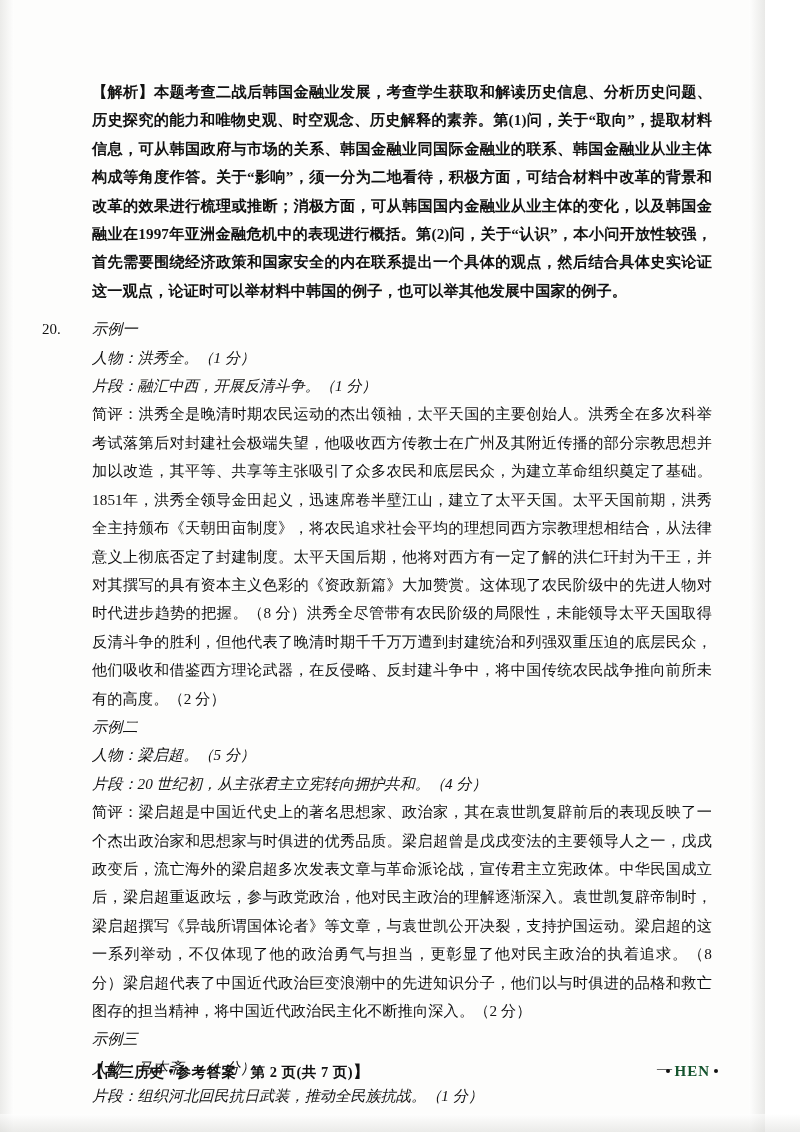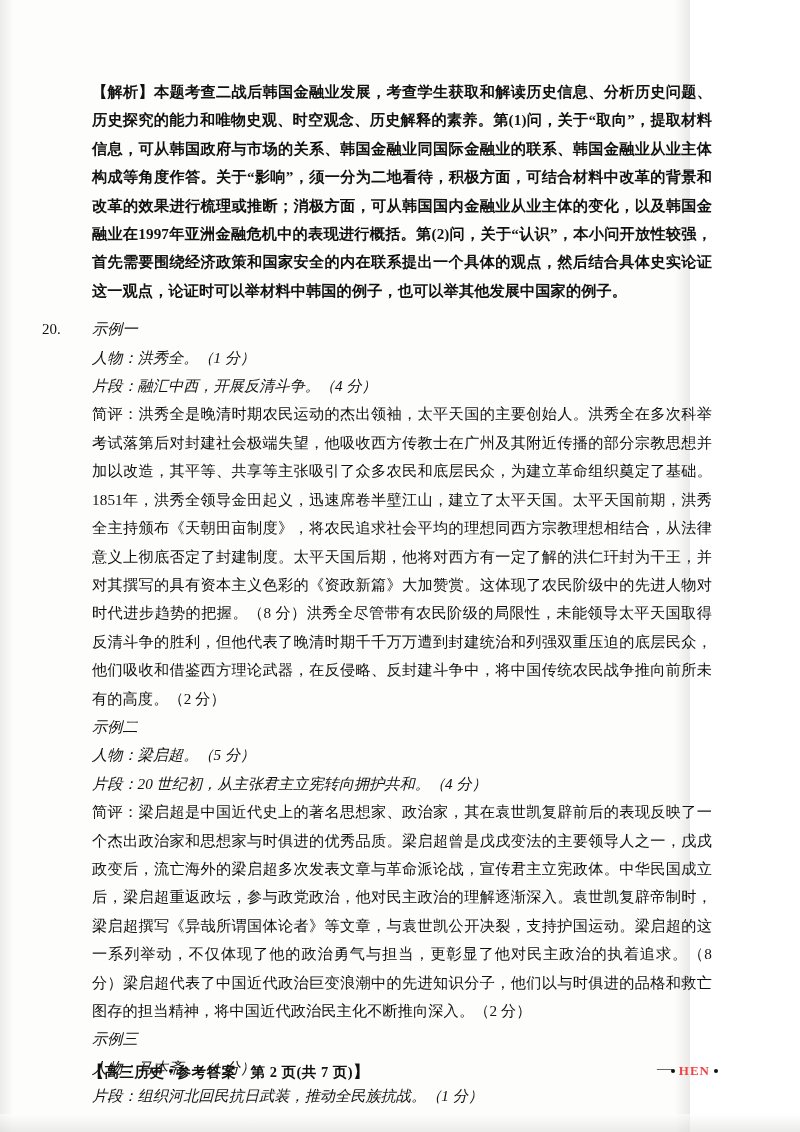--- a/index.html
+++ b/index.html
@@ -12,21 +12,21 @@
     height: 1132px;
     font-family: "Liberation Serif", "DejaVu Serif", serif;
     color: #111111;
     position: relative;
     overflow: hidden;
   }
   .page {
     position: absolute;
     left: 0;
     top: 0;
-    width: 690px;
+    width: 765px;
     height: 1132px;
     background: #fdfdfc;
   }
   .content {
     position: absolute;
     left: 92px;
     top: 78px;
     width: 620px;
   }
   .para {
@@ -79,24 +79,24 @@
     color: #111;
   }
   .footer-center .bracket {
     font-weight: bold;
     font-size: 16px;
   }
   .footer-right {
     position: absolute;
     right: 78px;
     top: 1px;
-    font-size: 13px;
+    font-size: 15px;
     font-weight: bold;
     letter-spacing: 1px;
-    color: #ef4444;
+    color: #14532d;
   }
   .footer-dash {
     position: absolute;
     right: 128px;
     top: -2px;
     font-size: 15px;
     color: #333;
   }
   .dotc {
     display: inline-block;
@@ -145,21 +145,21 @@
 
   <div class="content">
 
     <p class="para analysis">【解析】本题考查二战后韩国金融业发展，考查学生获取和解读历史信息、分析历史问题、历史探究的能力和唯物史观、时空观念、历史解释的素养。第(1)问，关于“取向”，提取材料信息，可从韩国政府与市场的关系、韩国金融业同国际金融业的联系、韩国金融业从业主体构成等角度作答。关于“影响”，须一分为二地看待，积极方面，可结合材料中改革的背景和改革的效果进行梳理或推断；消极方面，可从韩国国内金融业从业主体的变化，以及韩国金融业在1997年亚洲金融危机中的表现进行概括。第(2)问，关于“认识”，本小问开放性较强，首先需要围绕经济政策和国家安全的内在联系提出一个具体的观点，然后结合具体史实论证这一观点，论证时可以举材料中韩国的例子，也可以举其他发展中国家的例子。</p>
 
     <div class="q-block">
       <span class="q-num">20.</span>
 
       <p class="line">示例一</p>
       <p class="line">人物：洪秀全。（1 分）</p>
-      <p class="line">片段：融汇中西，开展反清斗争。（4 分）</p>
+      <p class="line">片段：融汇中西，开展反清斗争。（1 分）</p>
       <p class="para">简评：洪秀全是晚清时期农民运动的杰出领袖，太平天国的主要创始人。洪秀全在多次科举考试落第后对封建社会极端失望，他吸收西方传教士在广州及其附近传播的部分宗教思想并加以改造，其平等、共享等主张吸引了众多农民和底层民众，为建立革命组织奠定了基础。1851年，洪秀全领导金田起义，迅速席卷半壁江山，建立了太平天国。太平天国前期，洪秀全主持颁布《天朝田亩制度》，将农民追求社会平均的理想同西方宗教理想相结合，从法律意义上彻底否定了封建制度。太平天国后期，他将对西方有一定了解的洪仁玕封为干王，并对其撰写的具有资本主义色彩的《资政新篇》大加赞赏。这体现了农民阶级中的先进人物对时代进步趋势的把握。（8 分）洪秀全尽管带有农民阶级的局限性，未能领导太平天国取得反清斗争的胜利，但他代表了晚清时期千千万万遭到封建统治和列强双重压迫的底层民众，他们吸收和借鉴西方理论武器，在反侵略、反封建斗争中，将中国传统农民战争推向前所未有的高度。（2 分）</p>
 
       <p class="line">示例二</p>
       <p class="line">人物：梁启超。（5 分）</p>
       <p class="line">片段：20 世纪初，从主张君主立宪转向拥护共和。（4 分）</p>
       <p class="para">简评：梁启超是中国近代史上的著名思想家、政治家，其在袁世凯复辟前后的表现反映了一个杰出政治家和思想家与时俱进的优秀品质。梁启超曾是戊戌变法的主要领导人之一，戊戌政变后，流亡海外的梁启超多次发表文章与革命派论战，宣传君主立宪政体。中华民国成立后，梁启超重返政坛，参与政党政治，他对民主政治的理解逐渐深入。袁世凯复辟帝制时，梁启超撰写《异哉所谓国体论者》等文章，与袁世凯公开决裂，支持护国运动。梁启超的这一系列举动，不仅体现了他的政治勇气与担当，更彰显了他对民主政治的执着追求。（8 分）梁启超代表了中国近代政治巨变浪潮中的先进知识分子，他们以与时俱进的品格和救亡图存的担当精神，将中国近代政治民主化不断推向深入。（2 分）</p>
 
       <p class="line">示例三</p>
       <p class="line">人物：马本斋。（1 分）</p>
       <p class="line">片段：组织河北回民抗日武装，推动全民族抗战。（1 分）</p>

